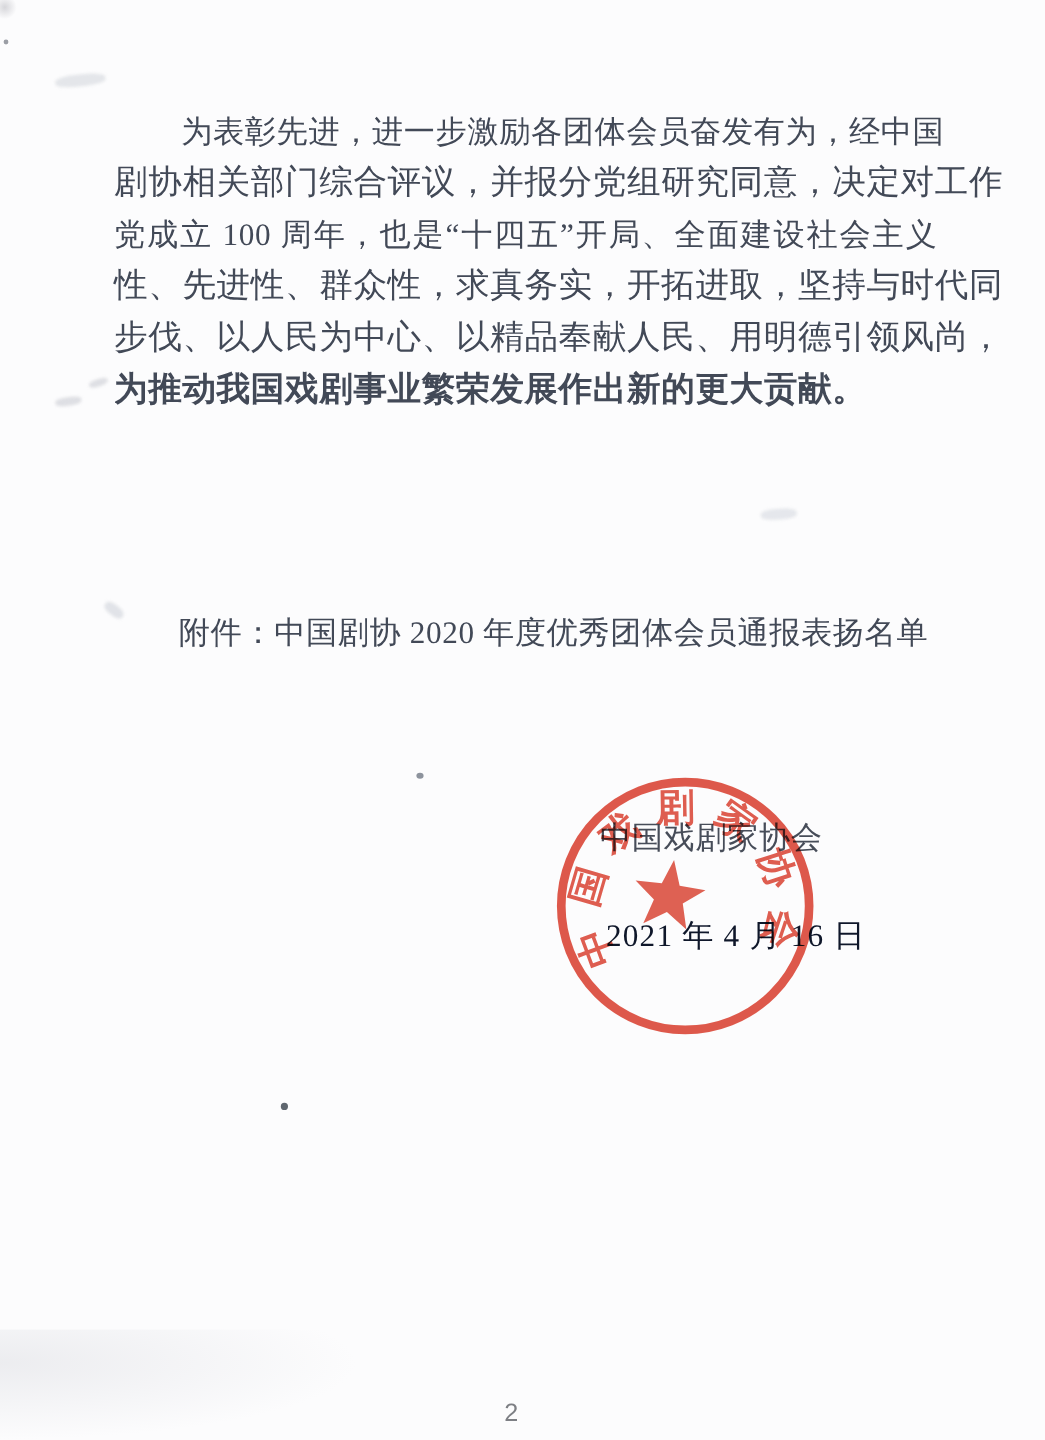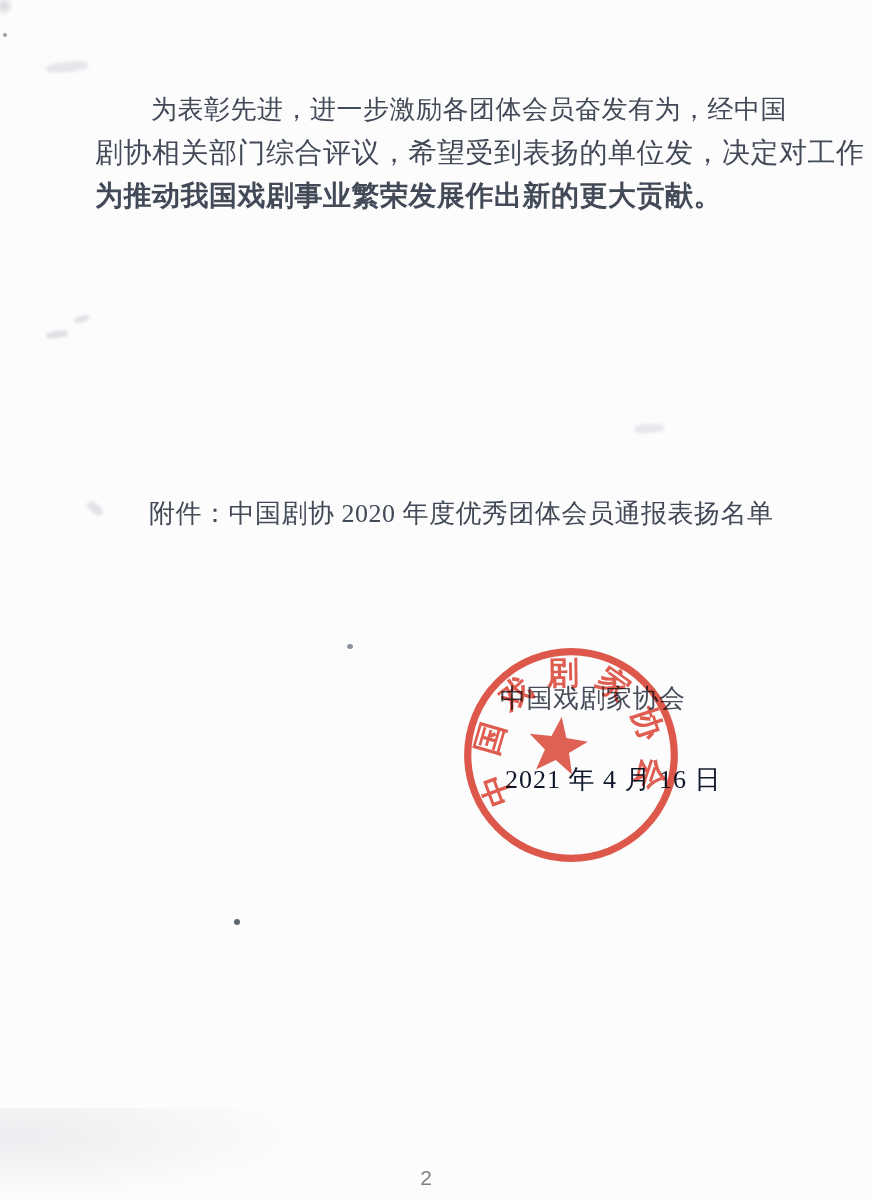--- a/index.html
+++ b/index.html
@@ -33,21 +33,21 @@
     white-space: nowrap;
     letter-spacing: 0.5px;
   }
   .line.first { padding-left: 56px; font-size: 26px; }
   .line.num   { font-size: 26px; }
   .line.last  { text-align-last: left; white-space: normal; font-weight: bold; }
   
   .attachment {
     position: absolute;
     left: 149px;
-    top: 498px;
+    top: 512px;
     font-size: 26px;
     line-height: 32px;
     color: #424957;
     letter-spacing: 0.5px;
     white-space: nowrap;
   }
   
   .sig-org {
     position: absolute;
     left: 500px;
@@ -133,21 +133,24 @@
   <div class="artifact smudge sm3"></div>
   <div class="artifact smudge sm4"></div>
   <div class="artifact smudge sm5"></div>
   <div class="artifact speck sp1"></div>
   <div class="artifact speck sp2"></div>
   <div class="artifact speck sp3"></div>
   <div class="artifact bottom-shade"></div>
 
   <section class="para">
     <div class="line first">为表彰先进，进一步激励各团体会员奋发有为，经中国</div>
-    <div class="line">剧协相关部门综合评议，希望受到表扬的单位发，决定对工作</div>
+    <div class="line">剧协相关部门综合评议，并报分党组研究同意，决定对工作</div>
+    <div class="line num">党成立 100 周年，也是“十四五”开局、全面建设社会主义</div>
+    <div class="line">性、先进性、群众性，求真务实，开拓进取，坚持与时代同</div>
+    <div class="line">步伐、以人民为中心、以精品奉献人民、用明德引领风尚，</div>
     <div class="line last">为推动我国戏剧事业繁荣发展作出新的更大贡献。</div>
   </section>
 
   <div class="attachment">附件：中国剧协 2020 年度优秀团体会员通报表扬名单</div>
 
   <div class="sig-org">中国戏剧家协会</div>
   <div class="sig-date">2021 年 4 月 16 日</div>
 
   <div class="stamp">
     <svg viewBox="0 0 230 230" xmlns="http://www.w3.org/2000/svg">

